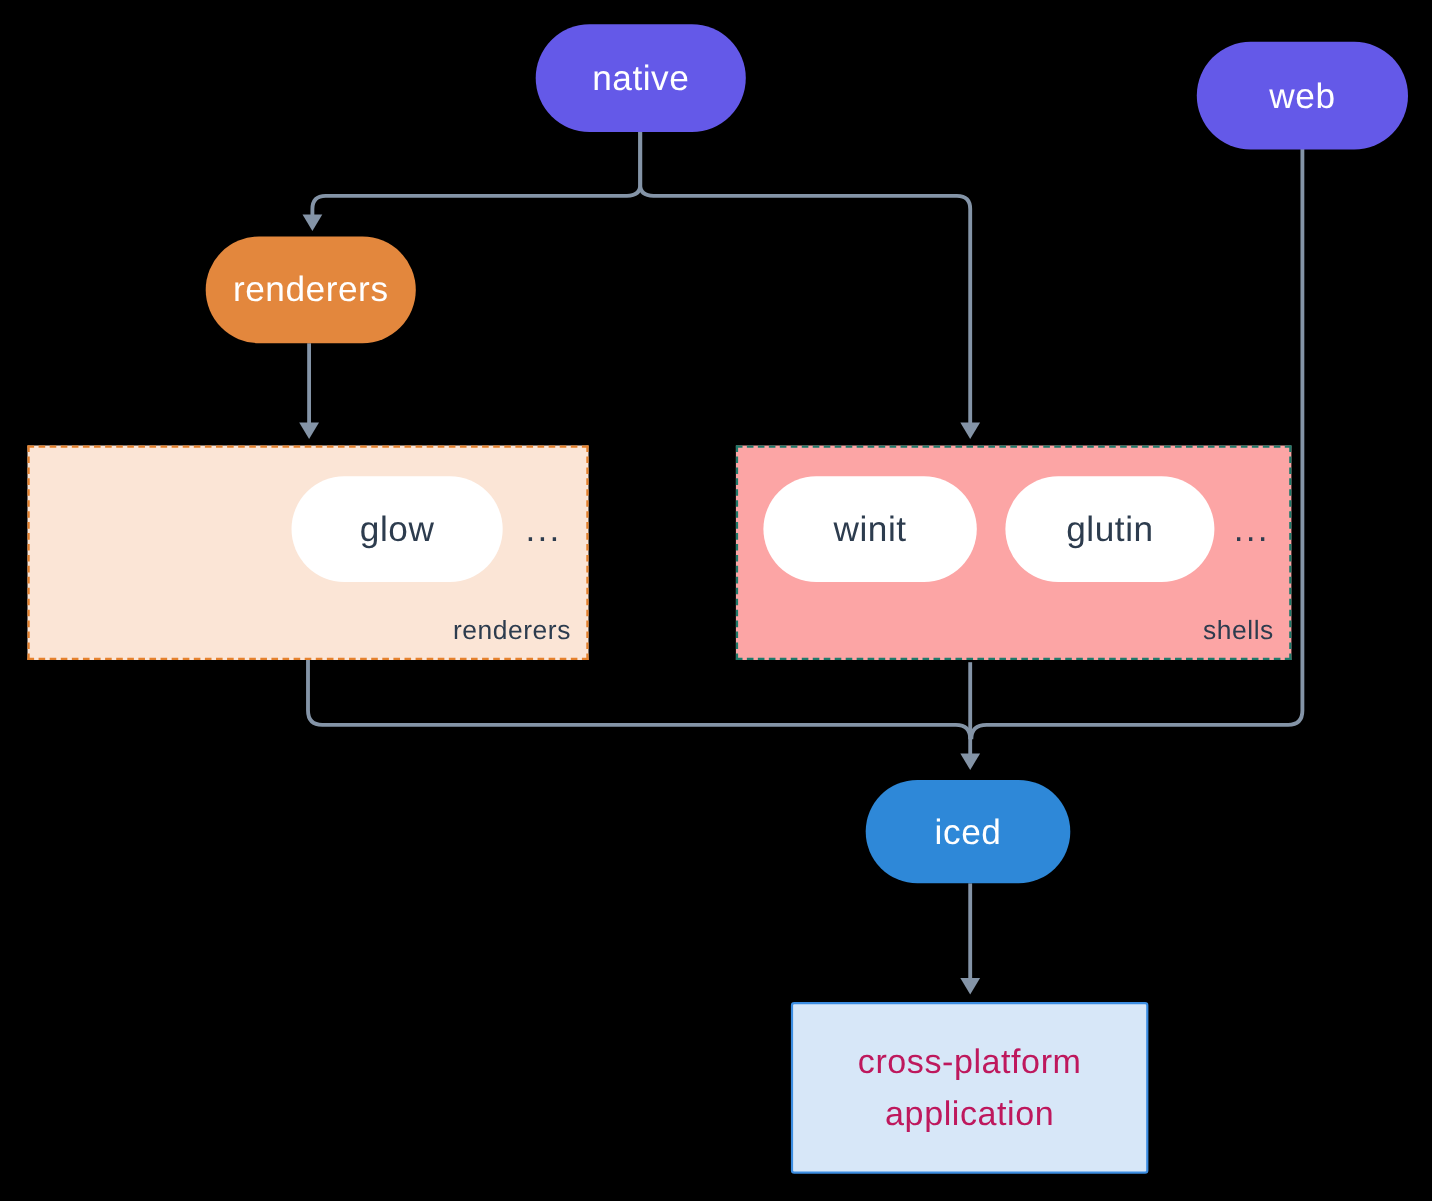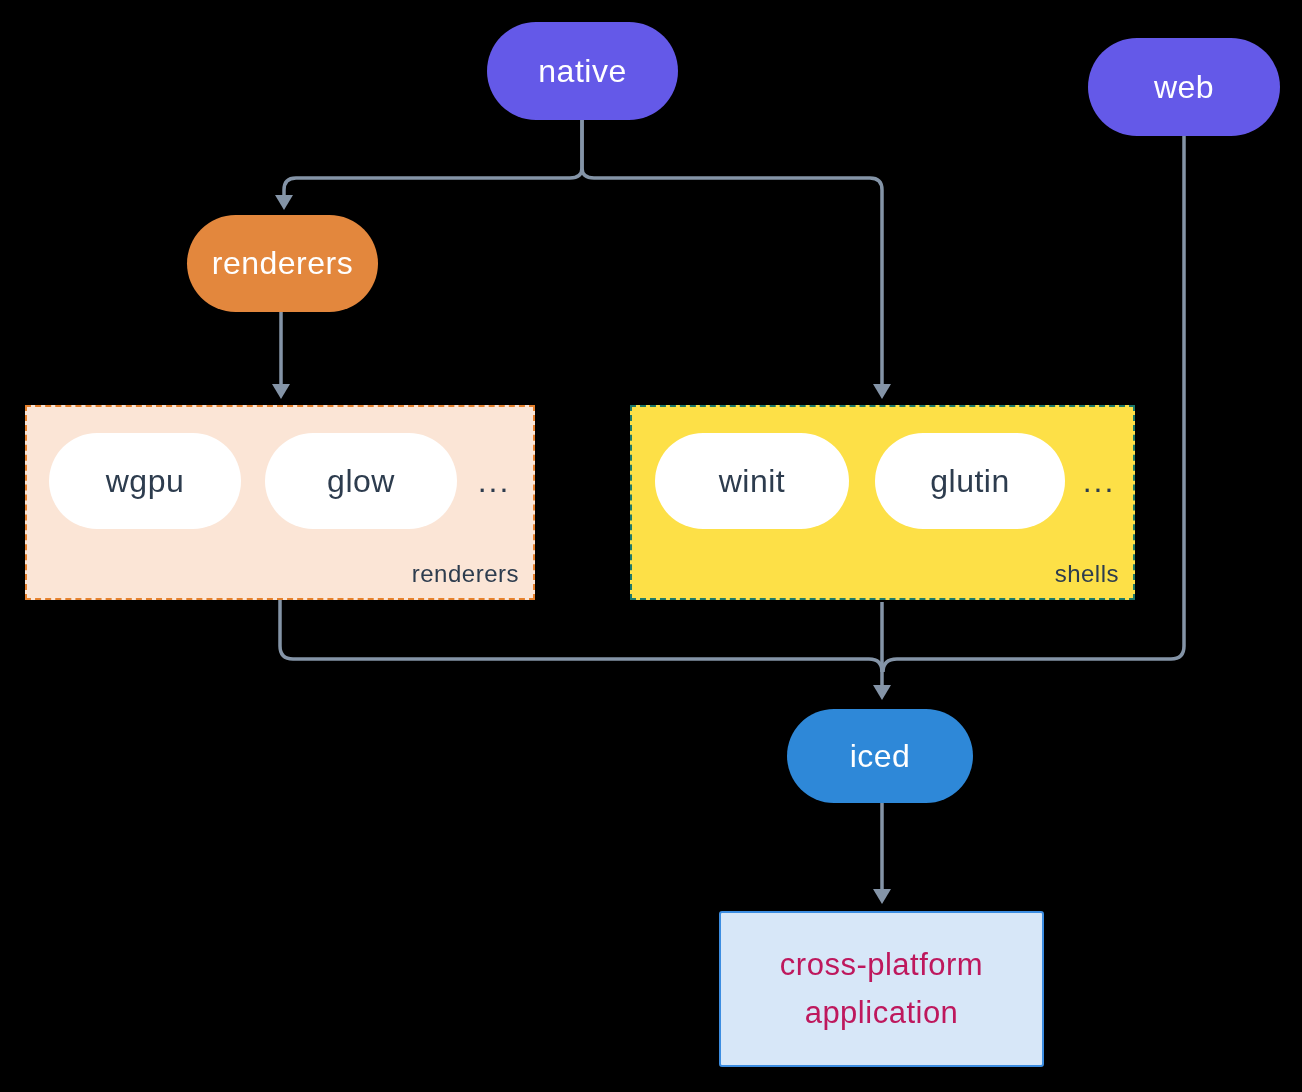--- a/index.html
+++ b/index.html
@@ -48,22 +48,23 @@
   .group-box {
     position: absolute;
     box-sizing: border-box;
     border: 2.5px dashed;
   }
   .group-box.renderers {
     background: #fbe5d6;
     border-color: #e5812d;
   }
   .group-box.shells {
-    background: #fde047;
+    background: #fca5a5;
     border-color: #1f7a6b;
+    margin-left: 39px;
   }
   .group-label {
     position: absolute;
     right: 14px;
     bottom: 10px;
     font-size: 24px;
     letter-spacing: 0.5px;
     color: #2d3c4e;
   }
   .ellipsis {
@@ -133,23 +134,20 @@
 
   <div class="pill purple" style="left:1088px; top:22px; width:192px; height:98px;margin-top:16px;">
     <span>web</span>
   </div>
 
   <div class="pill orange" style="left:187px; top:215px; width:191px; height:97px;">
     <span>renderers</span>
   </div>
 
   <div class="group-box renderers" style="left:25px; top:405px; width:510px; height:195px;">
-    <div class="pill white" style="left:22px; top:26px; width:192px; height:96px;">
-      <span>wgpu</span>
-    </div>
     <div class="pill white" style="left:238px; top:26px; width:192px; height:96px;">
       <span>glow</span>
     </div>
     <div class="ellipsis">...</div>
     <div class="group-label">renderers</div>
   </div>
 
   <div class="group-box shells" style="left:630px; top:405px; width:505px; height:195px;">
     <div class="pill white" style="left:23px; top:26px; width:194px; height:96px;">
       <span>winit</span>

